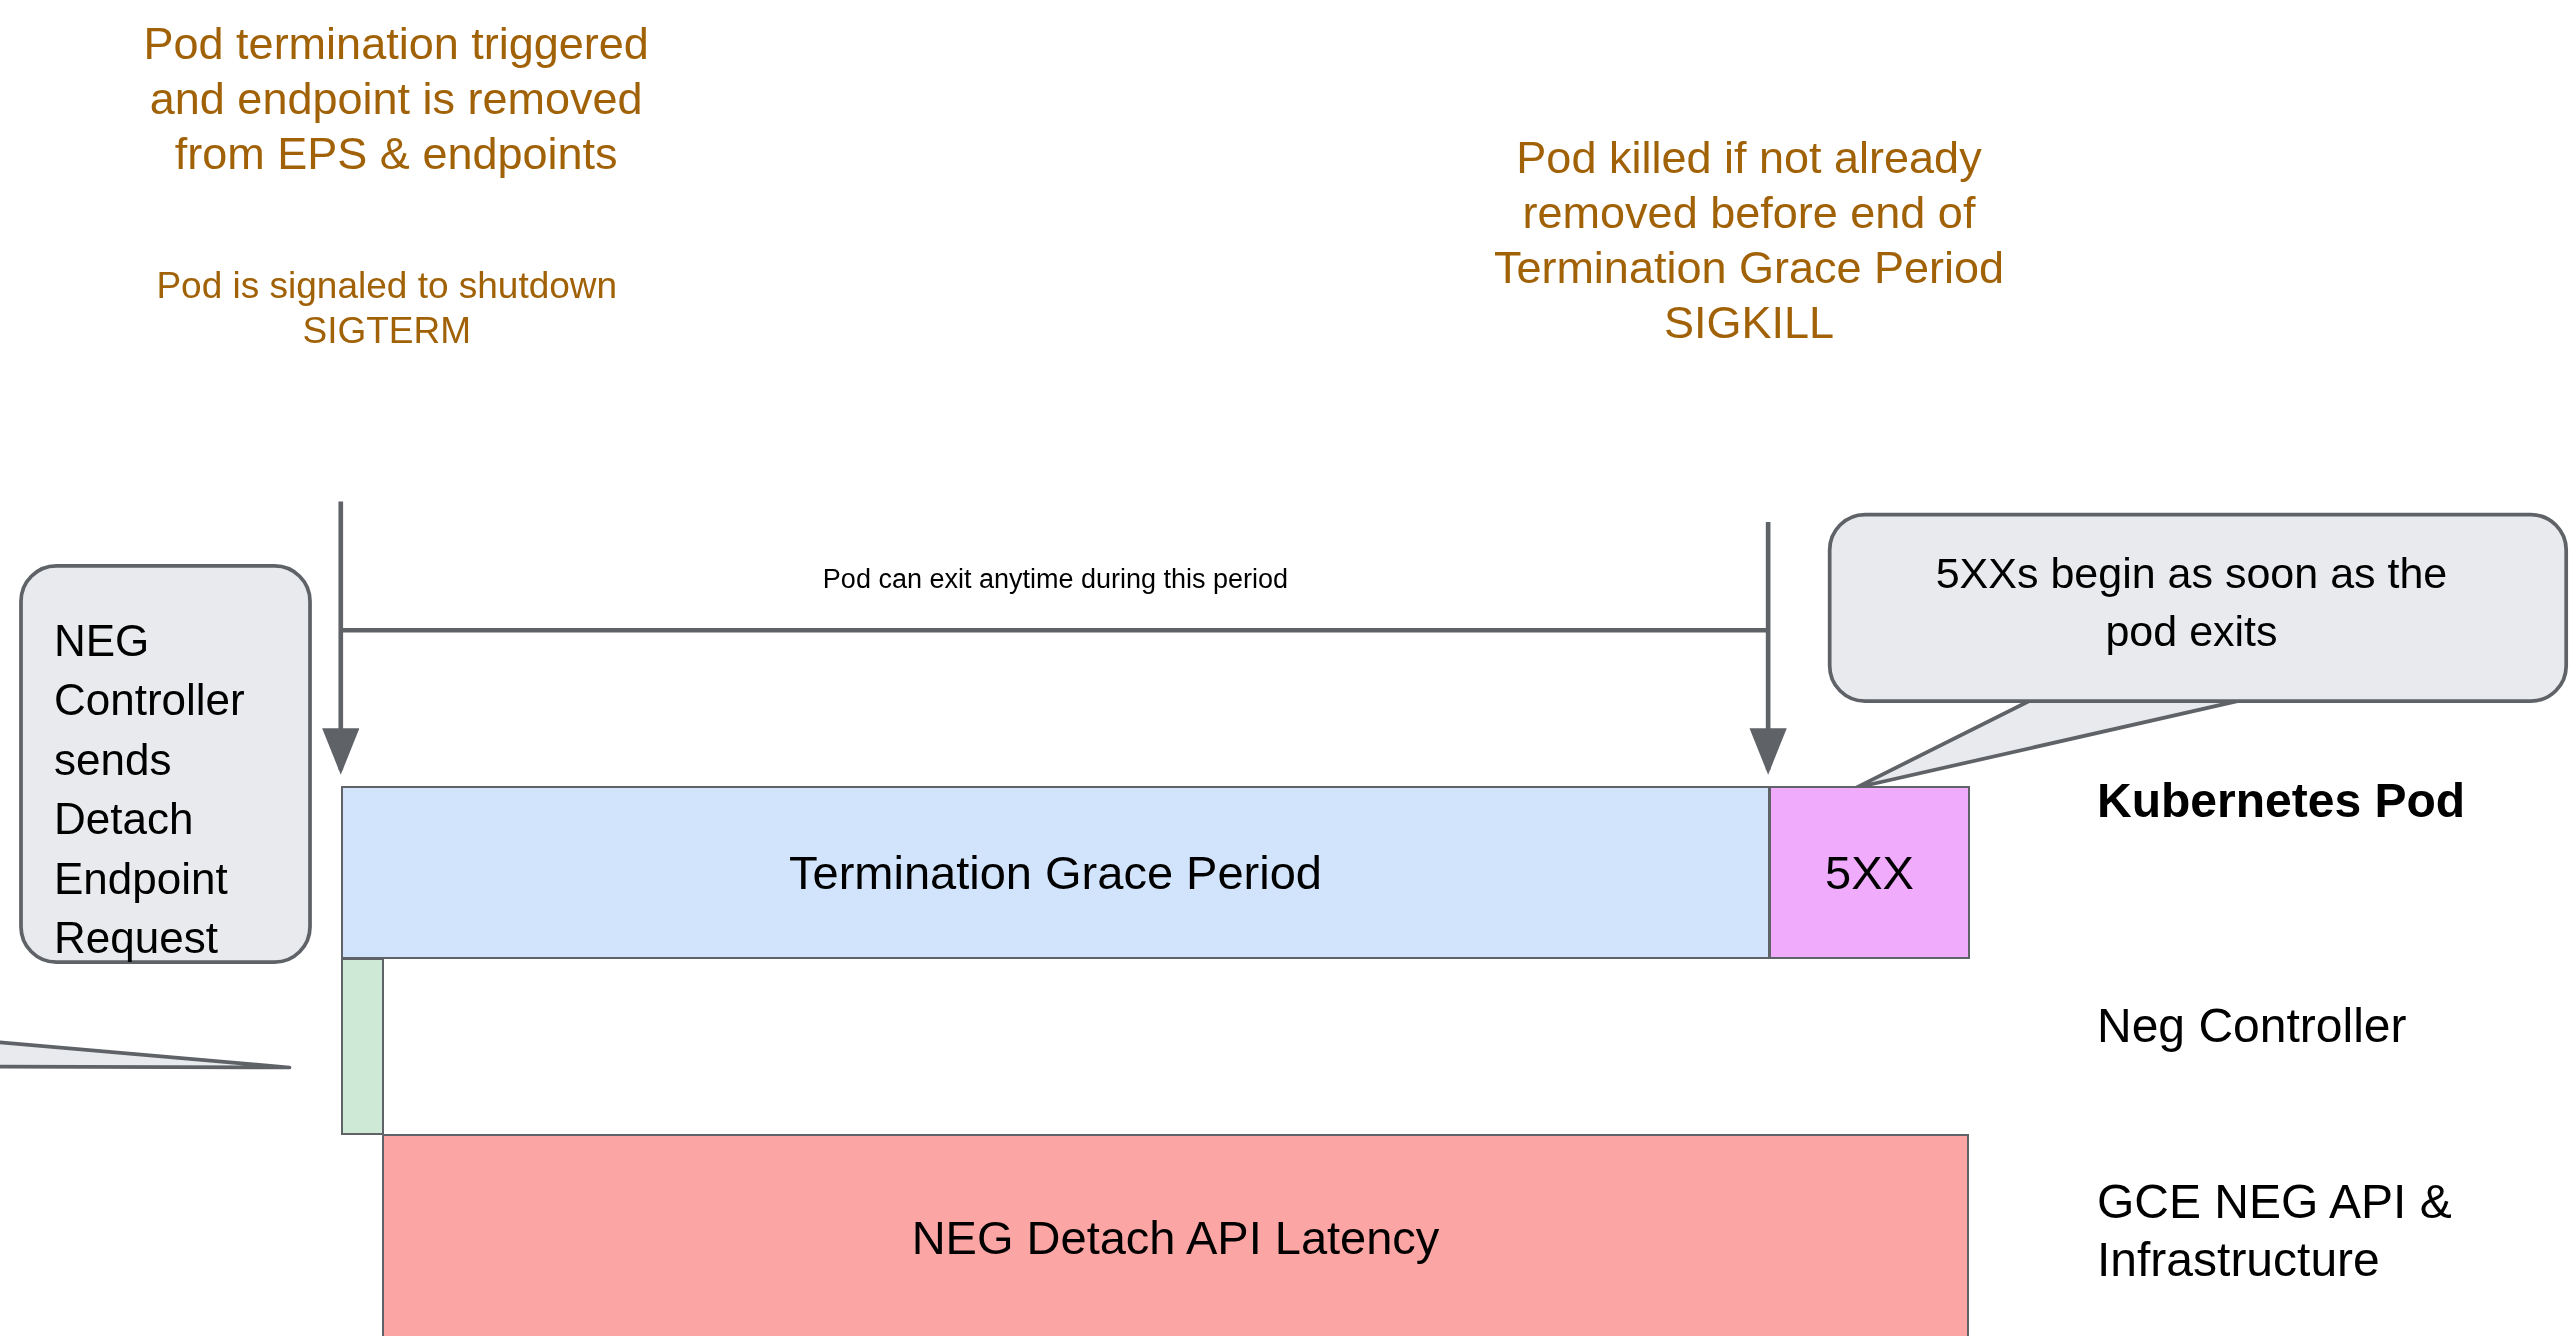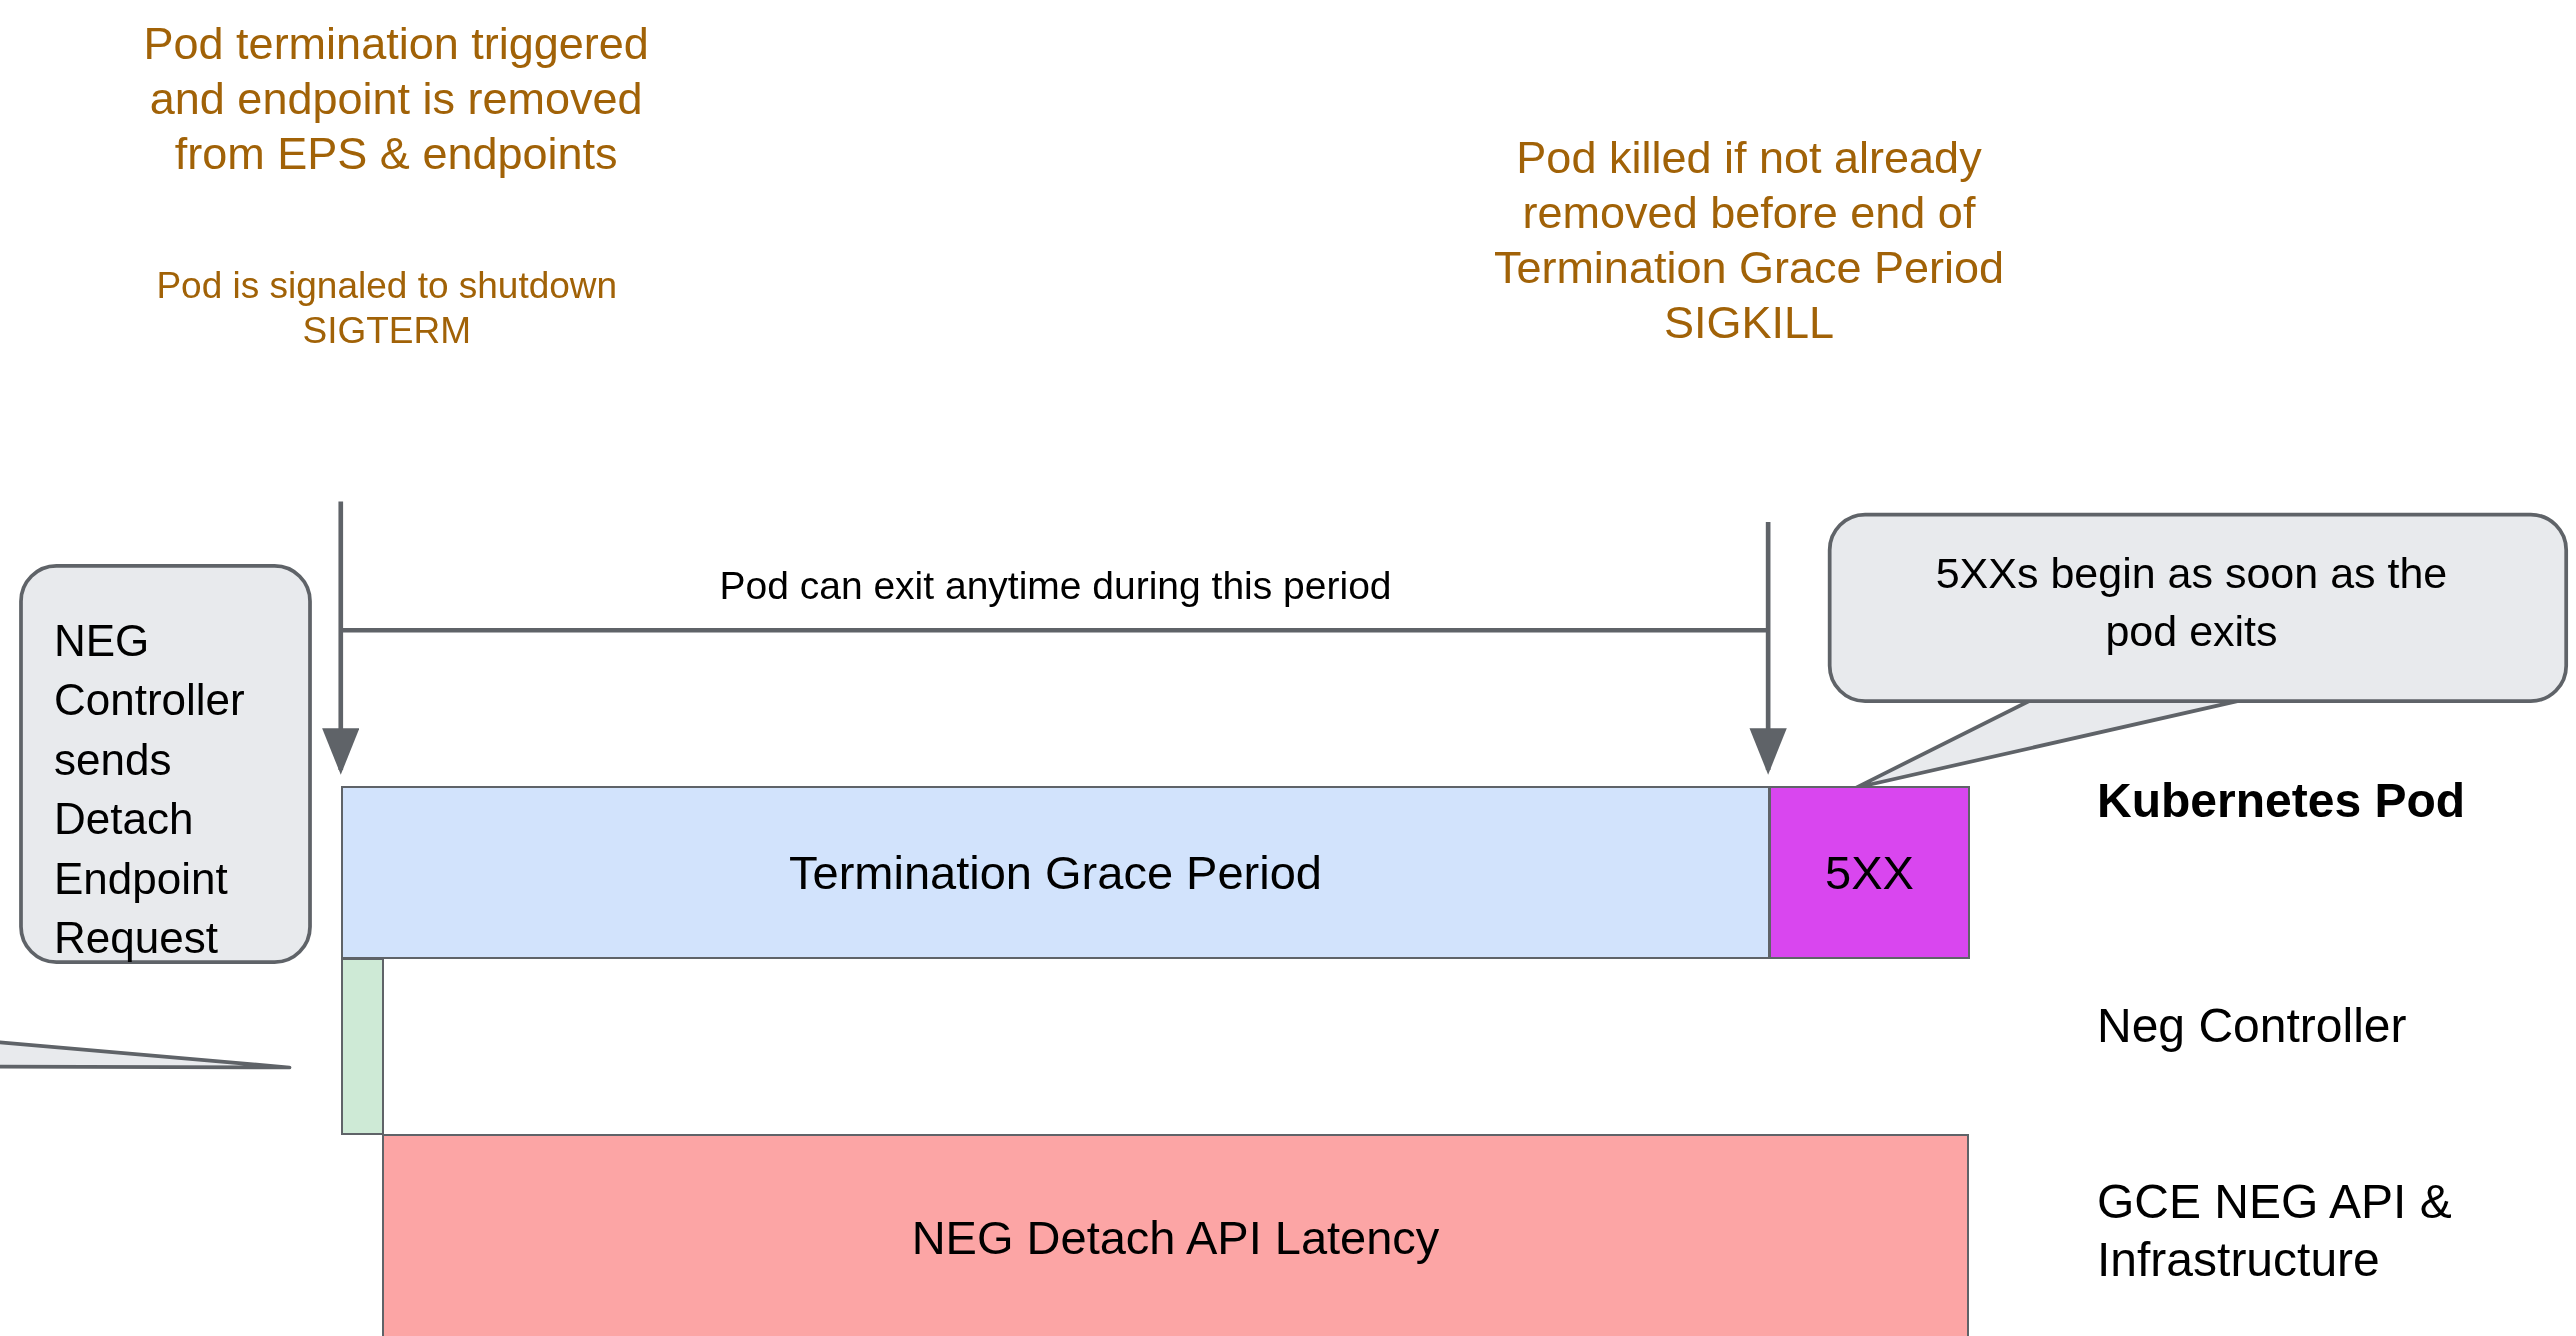--- a/index.html
+++ b/index.html
@@ -77,21 +77,21 @@
     top: 786px;
     width: 1429px;
     height: 173px;
     background: #d2e3fc;
   }
   #bar-5xx {
     left: 1769px;
     top: 786px;
     width: 201px;
     height: 173px;
-    background: #d946ef;
+    background: #f0abfc;
   }
   #bar-neg {
     left: 341px;
     top: 958px;
     width: 43px;
     height: 177px;
     background: #ceead6;
   }
   #bar-api {
     left: 382px;
@@ -114,21 +114,21 @@
   #lane-neg   { left: 2097px; top: 989px; width: 466px; margin-top: 8px; }
   #lane-gce   { left: 2097px; top: 1173px; width: 466px; }
 
   
   #exit-note {
     position: absolute;
     left: 341px;
     top: 564px;
     width: 1429px;
     text-align: center;
-    font-size: 39px;
+    font-size: 27px;
     color: #000;
   }
 
   
   .callout-text {
     position: absolute;
     color: #000;
     line-height: 1.35;
     white-space: pre-line;
   }

